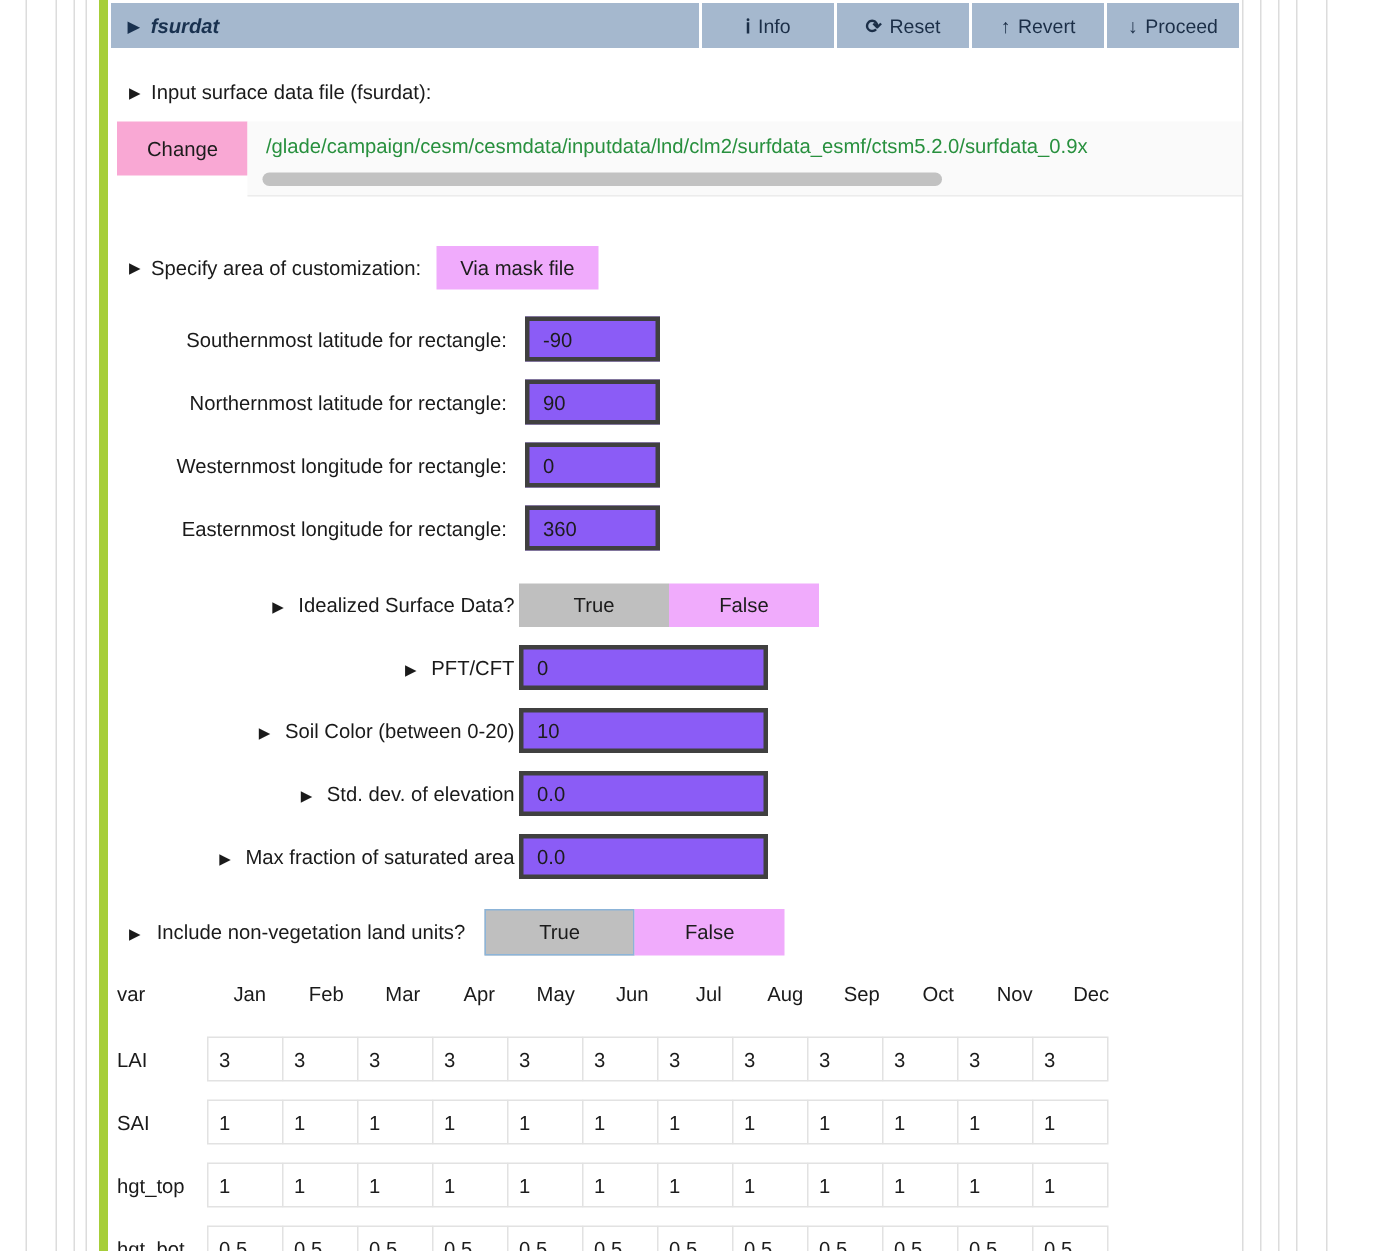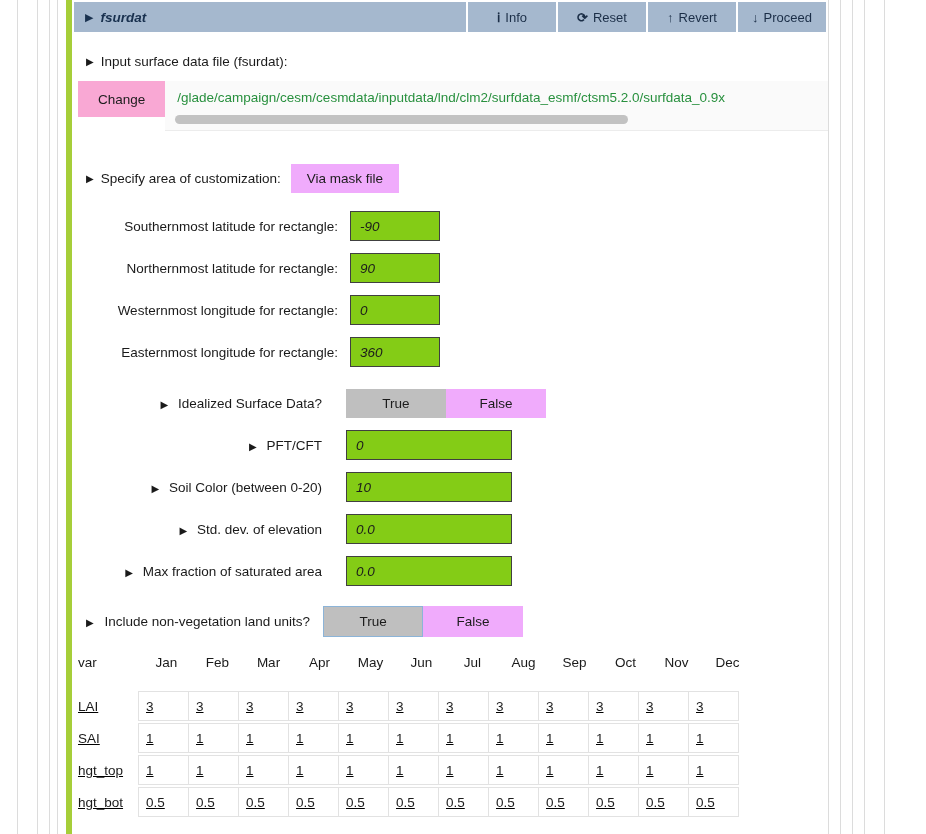--- a/index.html
+++ b/index.html
@@ -190,46 +190,45 @@
   }
   .coord-label {
     width: 278px;
     text-align: right;
     font-size: 13.5px;
     color: #1a1a1a;
     padding-right: 12px;
     box-sizing: border-box;
   }
   .txtbox {
-    border: 1px solid #404040;
-    background: #84cc16;
+    border: 3px solid #404040;
+    background: #8b5cf6;
     font-size: 13.5px;
     color: #1c1c1c;
     padding: 6px 9px;
     box-sizing: border-box;
     font-family: "Liberation Sans", sans-serif;
     height: 30px;
     outline: none;
-    font-style: italic;
   }
   .coord-row .txtbox { width: 90px; }
 
   
   .param-list { margin-top: 22px; }
   .param-row {
     display: flex;
     align-items: center;
     margin-bottom: 12px;
   }
   .param-label {
     width: 274px;
     text-align: right;
     font-size: 13.5px;
     color: #1a1a1a;
-    padding-right: 24px;
+    padding-right: 3px;
     box-sizing: border-box;
     white-space: nowrap;
   }
   .param-label .tri { font-size: 10px; margin-right: 6px; }
   .param-row .txtbox { width: 166px; }
   .param-row .seg { margin-left: 0; }
   .param-row .seg-btn { min-width: 100px; }
 
   .row-nonveg {
     display: flex;
@@ -274,21 +273,21 @@
     border: 1px solid #e2e2e2;
     margin-right: -1px;
     font-size: 13.5px;
     color: #1c1c1c;
     display: flex;
     align-items: center;
     padding-left: 7px;
     box-sizing: border-box;
     background: #fff;
   }
-  .mt-body-row { margin-bottom: 2px; text-decoration: underline; }
+  .mt-body-row { margin-bottom: 12px; }
 
   
   .run-wrap {
     display: flex;
     justify-content: center;
     margin-top: 22px;
   }
   .run-btn {
     background: #3a8c46;
     color: #ffffff;

